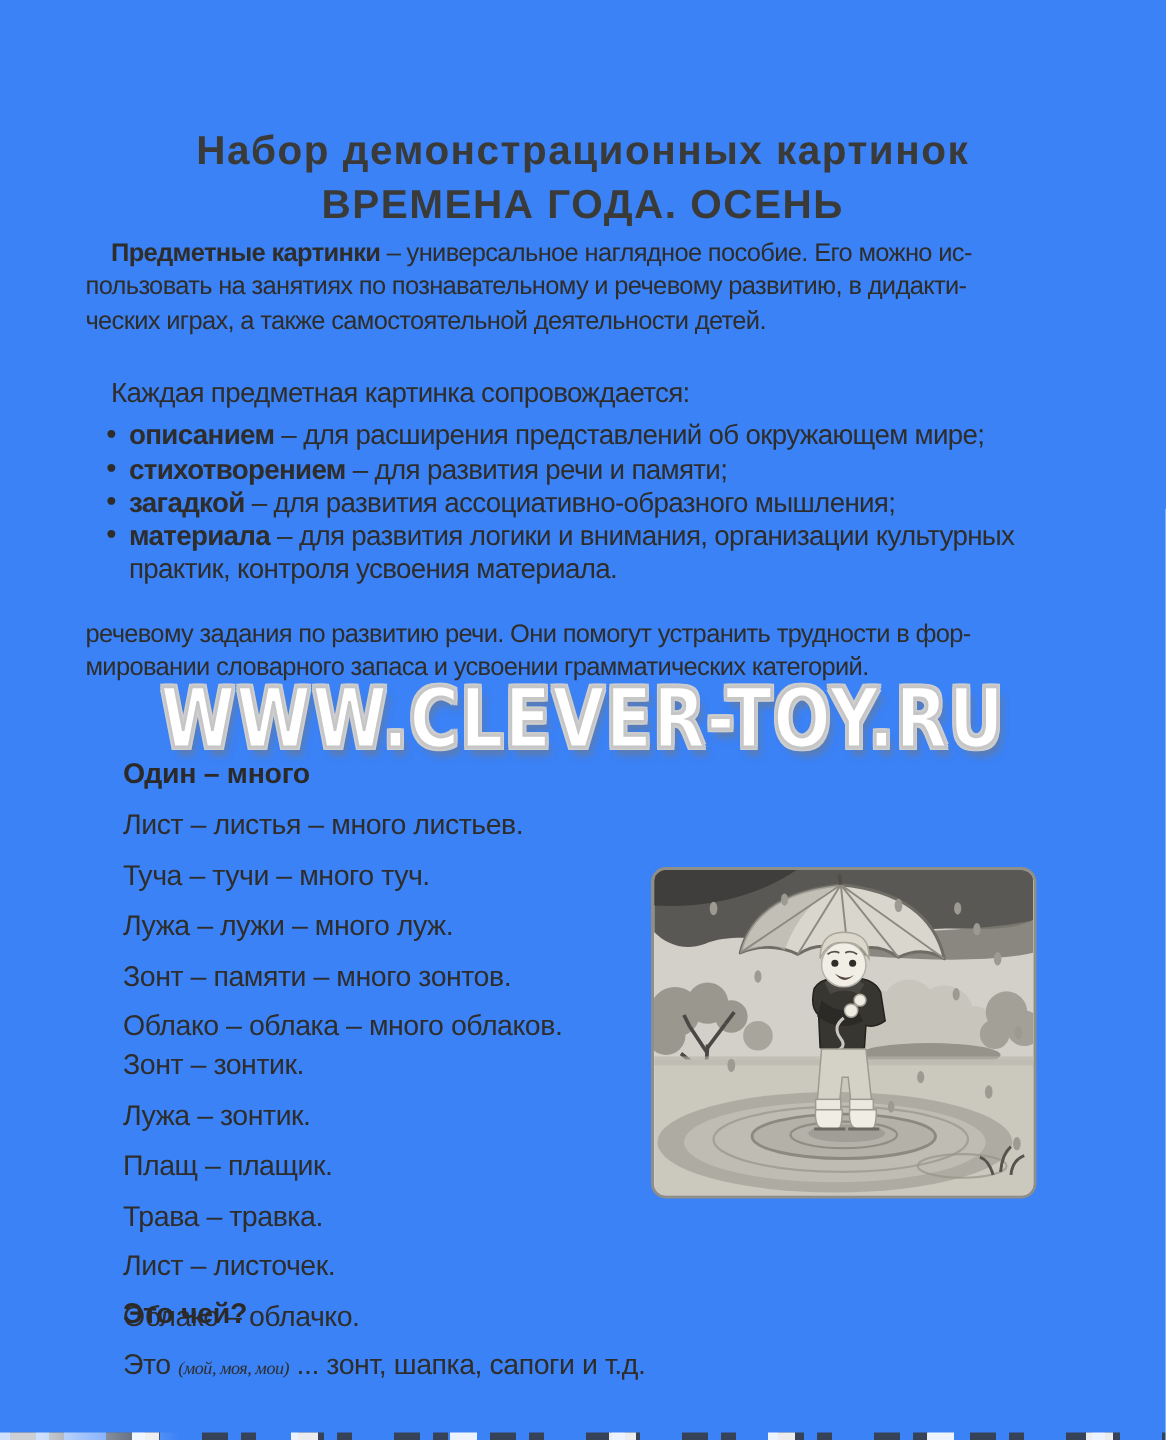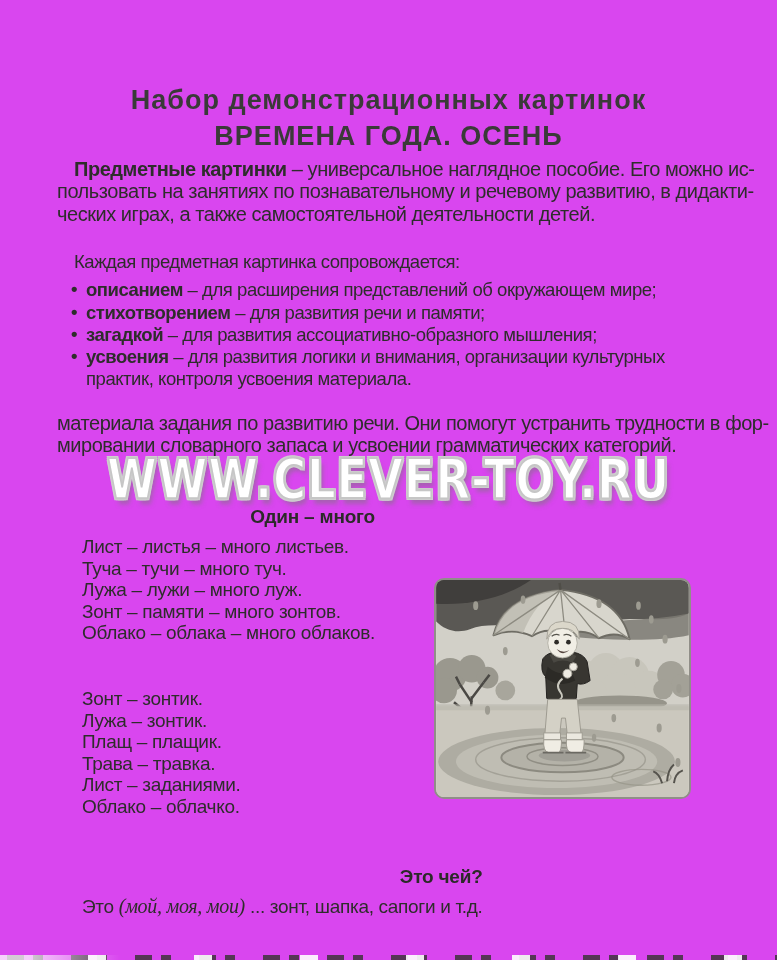--- a/index.html
+++ b/index.html
@@ -4,35 +4,35 @@
 <style>
   html,body{margin:0;padding:0;}
   body{
     width:777px;height:960px;
     background:#ffffff;
     font-family:"Liberation Sans","DejaVu Sans",sans-serif;
     color:#2e2d2b;
     position:relative;
     overflow:hidden;
   }
-  .page{position:absolute;inset:0;background:#d946ef;}
+  .page{position:absolute;inset:0;background:#3b82f6;}
 
   
   .title{
     position:absolute;top:64px;left:0;width:777px;
     text-align:center;font-weight:700;color:#3a3a38;
     font-size:27px;line-height:36px;letter-spacing:1px;
     z-index:2;
   }
   .title span{display:block;}
 
   
   .para{position:absolute;left:57px;z-index:2;}
   .pline{
-    font-size:20px;line-height:22.3px;letter-spacing:-0.45px;
+    font-size:17px;line-height:22.3px;letter-spacing:-0.45px;
     white-space:nowrap;
   }
   .indent{padding-left:17px;}
   #para-intro{top:158px;}
   #para-games{top:412px;}
 
   
   .accompany{position:absolute;left:57px;top:251px;z-index:2;}
   .acc-lead{
     font-size:18.5px;line-height:22.3px;letter-spacing:-0.45px;
@@ -60,30 +60,31 @@
       -2px 0 0 #cecece, 2px 0 0 #cecece,
       0 -2px 0 #cecece, 0 2px 0 #cecece,
       4px 6px 5px rgba(120,120,120,.5);
     transform:scaleX(.82);transform-origin:50% 50%;
   }
 
   
   .wordsec{position:absolute;left:82px;z-index:2;}
   .wordsec h3{
     margin:0 0 8px 0;font-size:19px;line-height:22px;
-    letter-spacing:-0.2px;color:#2b2a28;text-align:right;
+    letter-spacing:-0.2px;color:#2b2a28;
   }
   .wline{
     font-size:19px;line-height:21.6px;letter-spacing:-0.3px;
     white-space:nowrap;
+    margin-top:12px;
   }
   #sec-one-many{top:506px;}
   #sec-say-kindly{top:688px;}
   #sec-whose{top:866px;}
-  #sec-whose .wline i{font-family:"Liberation Serif","DejaVu Serif",serif;font-size:20px;}
+  #sec-whose .wline i{font-family:"Liberation Serif","DejaVu Serif",serif;font-size:12px;}
 
   
   figure.figure{
     margin:0;position:absolute;left:434px;top:578px;
     width:257px;height:221px;box-sizing:border-box;
     border:2px solid #908e88;border-radius:10px;
     overflow:hidden;background:#dcdad2;z-index:2;
   }
   figure.figure svg{display:block;width:100%;height:100%;}
 
@@ -114,28 +115,28 @@
     <div class="pline">пользовать на занятиях по познавательному и речевому развитию, в дидакти-</div>
     <div class="pline">ческих играх, а также самостоятельной деятельности детей.</div>
   </div>
 
   <div class="accompany">
     <div class="acc-lead">Каждая предметная картинка сопровождается:</div>
     <ul class="bullets">
       <li><span class="dot">•</span><b>описанием</b><span> – для расширения представлений об окружающем мире;</span></li>
       <li><span class="dot">•</span><b>стихотворением</b><span> – для развития речи и памяти;</span></li>
       <li><span class="dot">•</span><b>загадкой</b><span> – для развития ассоциативно-образного мышления;</span></li>
-      <li><span class="dot">•</span><b>усвоения</b><span> – для развития логики и внимания, организации культурных</span>
+      <li><span class="dot">•</span><b>материала</b><span> – для развития логики и внимания, организации культурных</span>
         <div>практик, контроля усвоения материала.</div>
       </li>
     </ul>
   </div>
 
   <div class="para" id="para-games">
-    <div class="pline">материала задания по развитию речи. Они помогут устранить трудности в фор-</div>
+    <div class="pline">речевому задания по развитию речи. Они помогут устранить трудности в фор-</div>
     <div class="pline">мировании словарного запаса и усвоении грамматических категорий.</div>
   </div>
 
   <div class="watermark">WWW.CLEVER-TOY.RU</div>
 
   <section class="wordsec" id="sec-one-many">
     <h3>Один – много</h3>
     <div class="wline">Лист – листья – много листьев.</div>
     <div class="wline">Туча – тучи – много туч.</div>
     <div class="wline">Лужа – лужи – много луж.</div>
@@ -246,21 +247,21 @@
           <ellipse cx="160" cy="160" rx="2.2" ry="4"></ellipse>
       </g>
     </svg>
   </figure>
 
   <section class="wordsec" id="sec-say-kindly">
     <div class="wline">Зонт – зонтик.</div>
     <div class="wline">Лужа – зонтик.</div>
     <div class="wline">Плащ – плащик.</div>
     <div class="wline">Трава – травка.</div>
-    <div class="wline">Лист – заданиями.</div>
+    <div class="wline">Лист – листочек.</div>
     <div class="wline">Облако – облачко.</div>
   </section>
 
   <section class="wordsec" id="sec-whose">
     <h3>Это чей?</h3>
     <div class="wline"><span>Это </span><i>(мой, моя, мои)</i><span> ... зонт, шапка, сапоги и т.д.</span></div>
   </section>
 
   <div class="bottom-artifact"></div>
 

